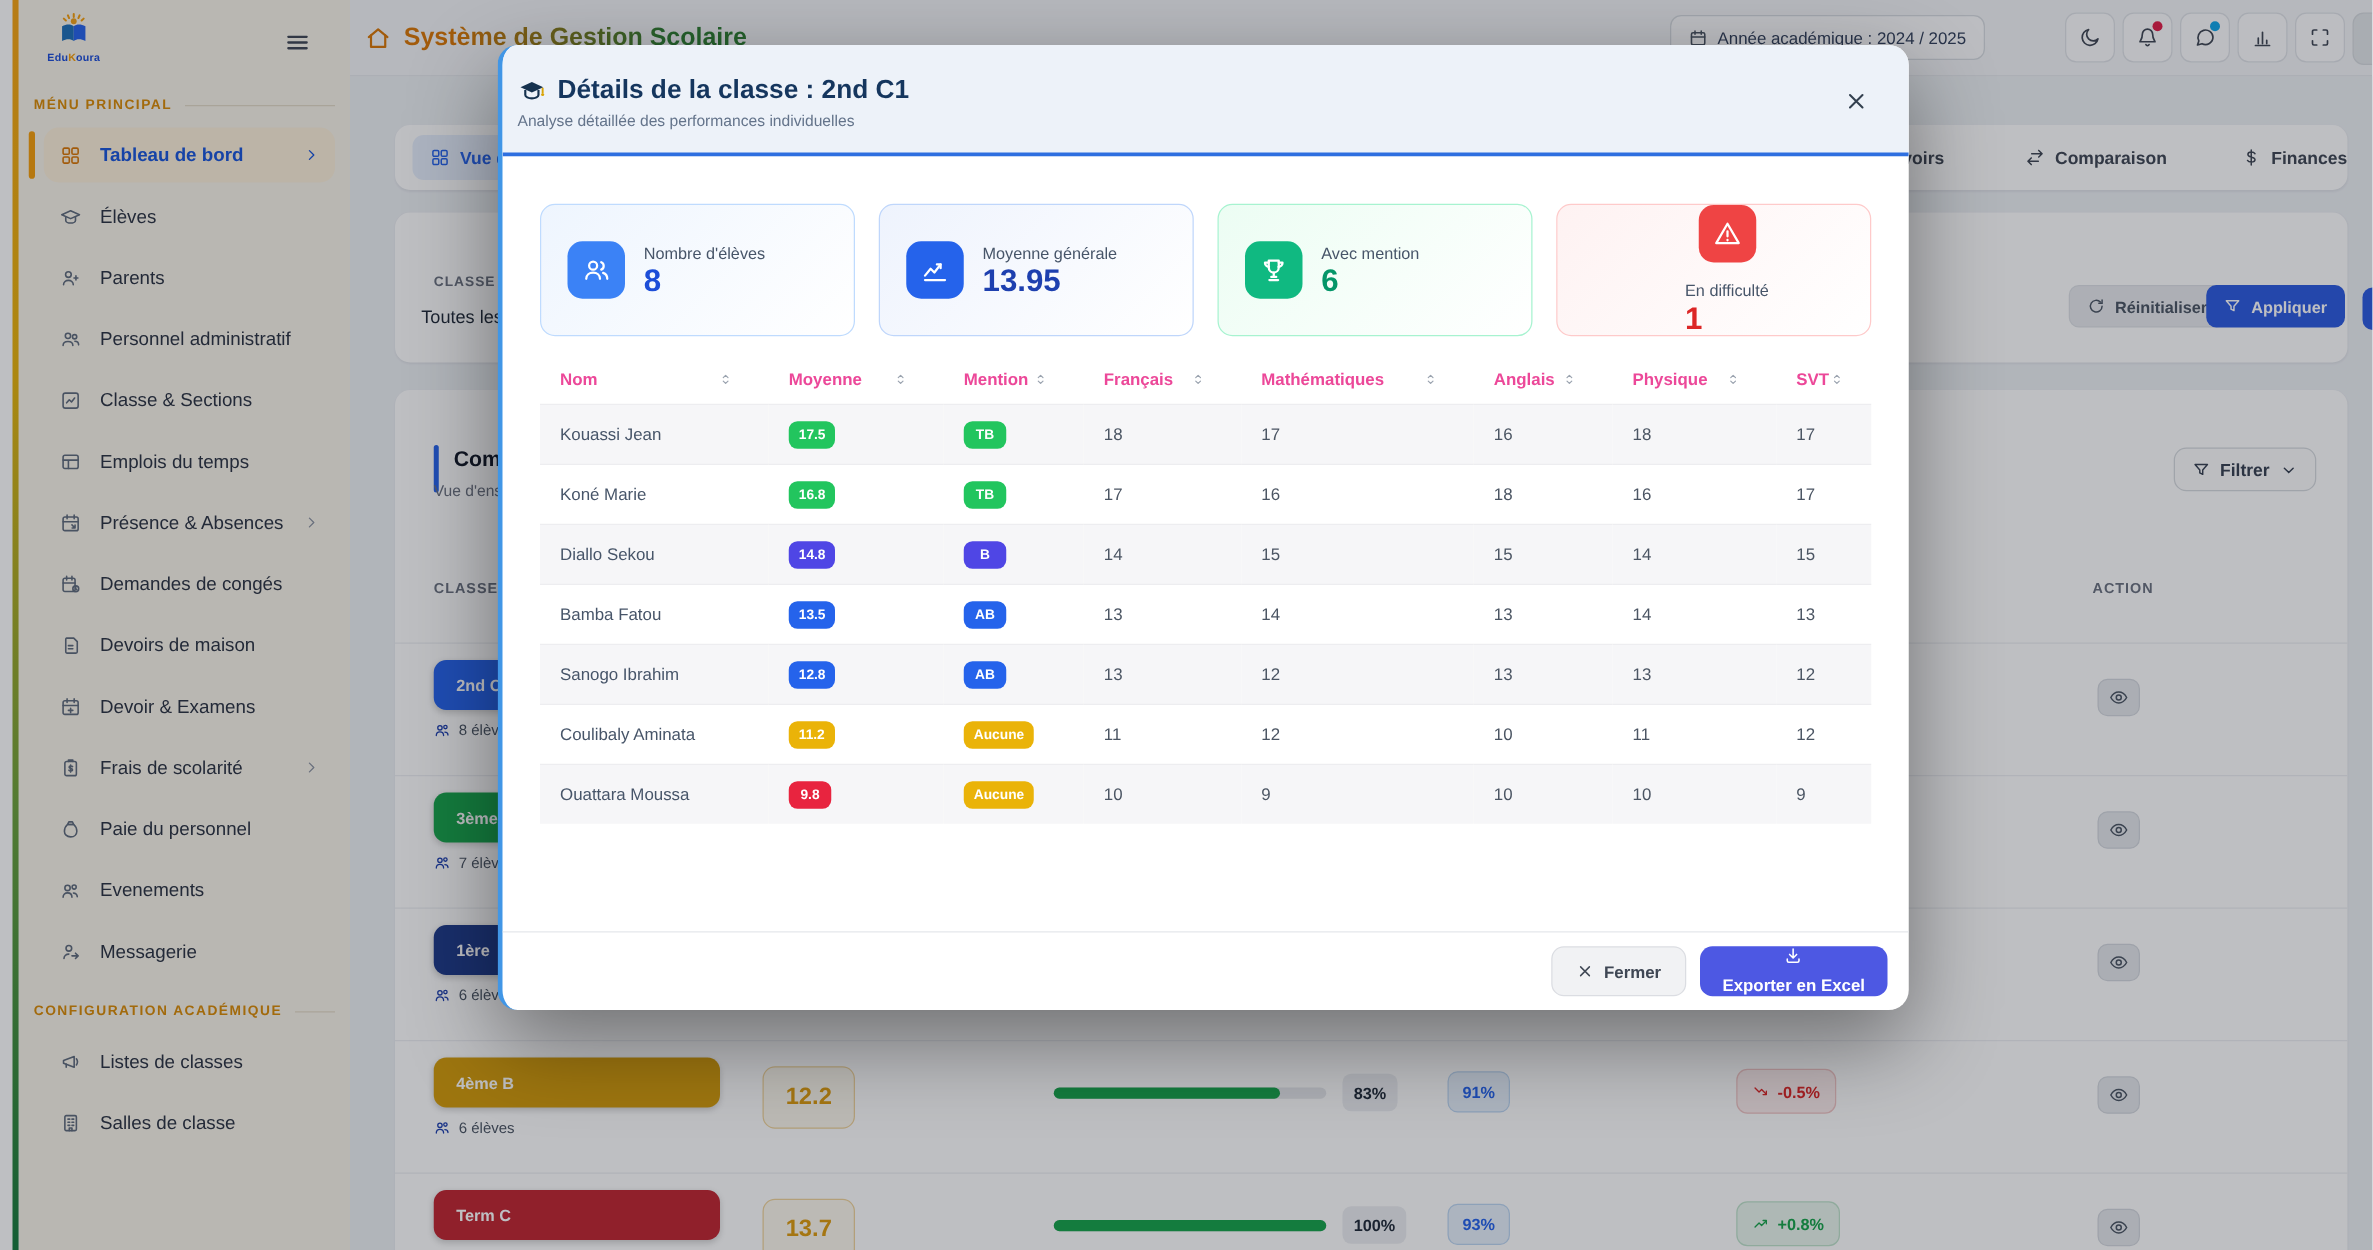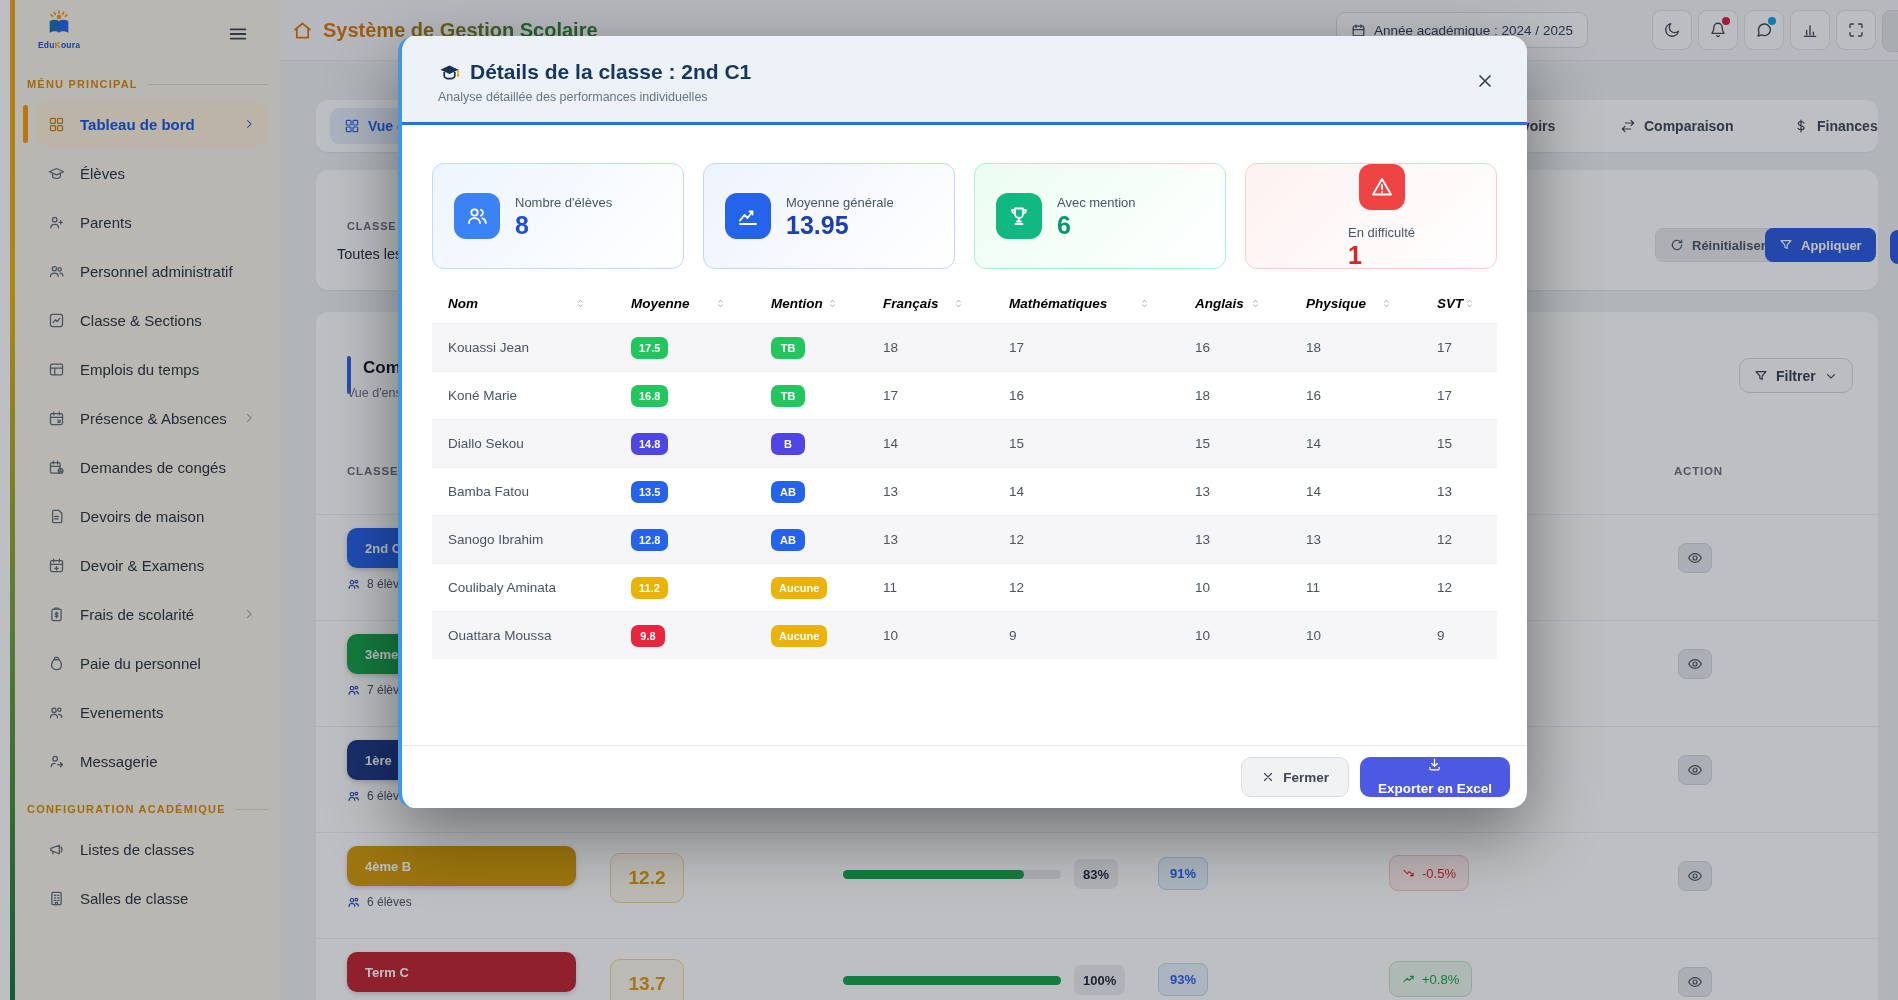--- a/index.html
+++ b/index.html
@@ -83,48 +83,48 @@
   .cstudents .ic{width:14px;height:14px;color:#1e40af;}
   .cavg{position:absolute;left:294px;top:20px;width:74px;height:50px;border:1.5px solid #f0d49b;background:#fdf9ee;border-radius:10px;
     display:flex;align-items:center;justify-content:center;font-size:19px;font-weight:800;color:#dd9b0e;box-sizing:border-box;}
   .cbar{position:absolute;left:527px;top:37px;width:218px;height:9px;background:#e6e8ec;border-radius:5px;}
   .cbar .fill{height:100%;border-radius:5px;background:#17a34a;}
   .cpct{position:absolute;left:758px;top:26px;height:30px;padding:0 9px;background:#eceef1;border-radius:7px;
     display:flex;align-items:center;font-size:13px;font-weight:800;color:#1f2937;}
   .crate{position:absolute;left:842px;top:24px;height:33px;padding:0 11px;background:#e7f0fb;border:1px solid #bcd6f2;border-radius:8px;
     display:flex;align-items:center;font-size:13px;font-weight:800;color:#2563eb;box-sizing:border-box;}
   .ctrend{position:absolute;left:1073px;top:22px;height:36px;padding:0 12px;border-radius:9px;display:flex;align-items:center;gap:6px;
-    font-size:13px;font-weight:400;box-sizing:border-box;}
+    font-size:13px;font-weight:700;box-sizing:border-box;}
   .ctrend.up{background:#e9f6ee;border:1px solid #bfe2cb;color:#17a34a;}
   .ctrend.down{background:#fdeded;border:1px solid #f2c6c6;color:#dc2626;}
   .ctrend .ic{width:14px;height:14px;}
   .ceye{position:absolute;left:1362px;top:28px;width:34px;height:30px;border-radius:8px;background:#e5e8ec;border:1px solid #d4d8de;
     display:flex;align-items:center;justify-content:center;color:#4b5563;box-sizing:border-box;cursor:pointer;}
   .ceye .ic{width:16px;height:16px;}
 
   
   .overlay{position:absolute;inset:0;background:rgba(15,20,28,.27);z-index:40;}
   .modal{position:absolute;left:398px;top:36px;width:1129px;height:772px;background:#fff;border-radius:16px;
     border-left:4px solid #4196e6;box-shadow:0 25px 70px rgba(0,0,0,.42);z-index:50;display:flex;flex-direction:column;
     box-sizing:border-box;overflow:hidden;}
-  .m-head{position:relative;background:#edf2f9;border-bottom:3px solid #2e6fe0;padding:24px 36px 18px;flex:none;}
+  .m-head{position:relative;background:#edf2f9;border-bottom:3px solid #2e6fe0;padding:24px 12px 18px;flex:none;}
   .m-title{display:flex;align-items:center;gap:9px;font-size:21px;font-weight:800;color:#15365e;}
   .m-title svg{width:23px;height:23px;flex:none;}
   .m-sub{margin-top:6px;font-size:12.5px;color:#64748b;}
   .m-close{position:absolute;right:26px;top:32px;width:26px;height:26px;background:none;border:none;color:#33404f;padding:0;cursor:pointer;}
   .m-close .ic{width:20px;height:20px;}
   .m-body{flex:1;padding:38px 30px 0;box-sizing:border-box;}
   .m-cards{display:grid;grid-template-columns:repeat(4,1fr);gap:19px;height:92px;}
   .m-card{border-radius:12px;display:flex;align-items:center;gap:15px;padding-left:21px;box-sizing:border-box;border:1.5px solid;}
   .m-card .iconbox{width:46px;height:46px;border-radius:12px;display:flex;align-items:center;justify-content:center;color:#fff;flex:none;}
   .m-card .iconbox .ic{width:24px;height:24px;}
   .m-card .lab{font-size:13px;color:#475569;margin-bottom:3px;white-space:nowrap;}
   .m-card .val{font-size:25px;font-weight:800;line-height:1;}
   .m-table{margin-top:28px;border-collapse:collapse;width:1065px;table-layout:fixed;}
-  .m-table th{height:40px;font-size:13.5px;font-weight:800;color:#000000;text-align:left;padding:0 0 0 16px;font-style:italic;}
+  .m-table th{height:40px;font-size:13.5px;font-weight:800;color:#ec4899;text-align:left;padding:0 0 0 16px;}
   .thwrap{display:flex;align-items:center;}
   .thwrap .sort{margin-left:auto;margin-right:28px;width:13px;height:13px;color:#9aa3af;flex:none;}
   .m-table td{height:47px;padding:0 0 0 16px;font-size:13.5px;color:#4b5563;border-top:1px solid #ededf0;}
   .m-table tbody tr:nth-child(odd){background:#f6f6f8;}
   .pill{display:inline-block;min-width:18px;text-align:center;padding:5px 8px;border-radius:7px;font-size:11px;font-weight:800;color:#fff;}
   .m-foot{flex:none;height:63px;border-top:1px solid #e5e7eb;display:flex;align-items:center;justify-content:flex-end;gap:11px;
     padding:0 17px;box-sizing:border-box;}
   .btn-ghost{display:flex;align-items:center;gap:8px;height:40px;padding:0 19px;border-radius:10px;background:#f1f2f4;
     border:1px solid #dbdde2;color:#3f4754;font-size:13.5px;font-weight:700;cursor:pointer;}
   .btn-ghost .ic{width:14px;height:14px;}

